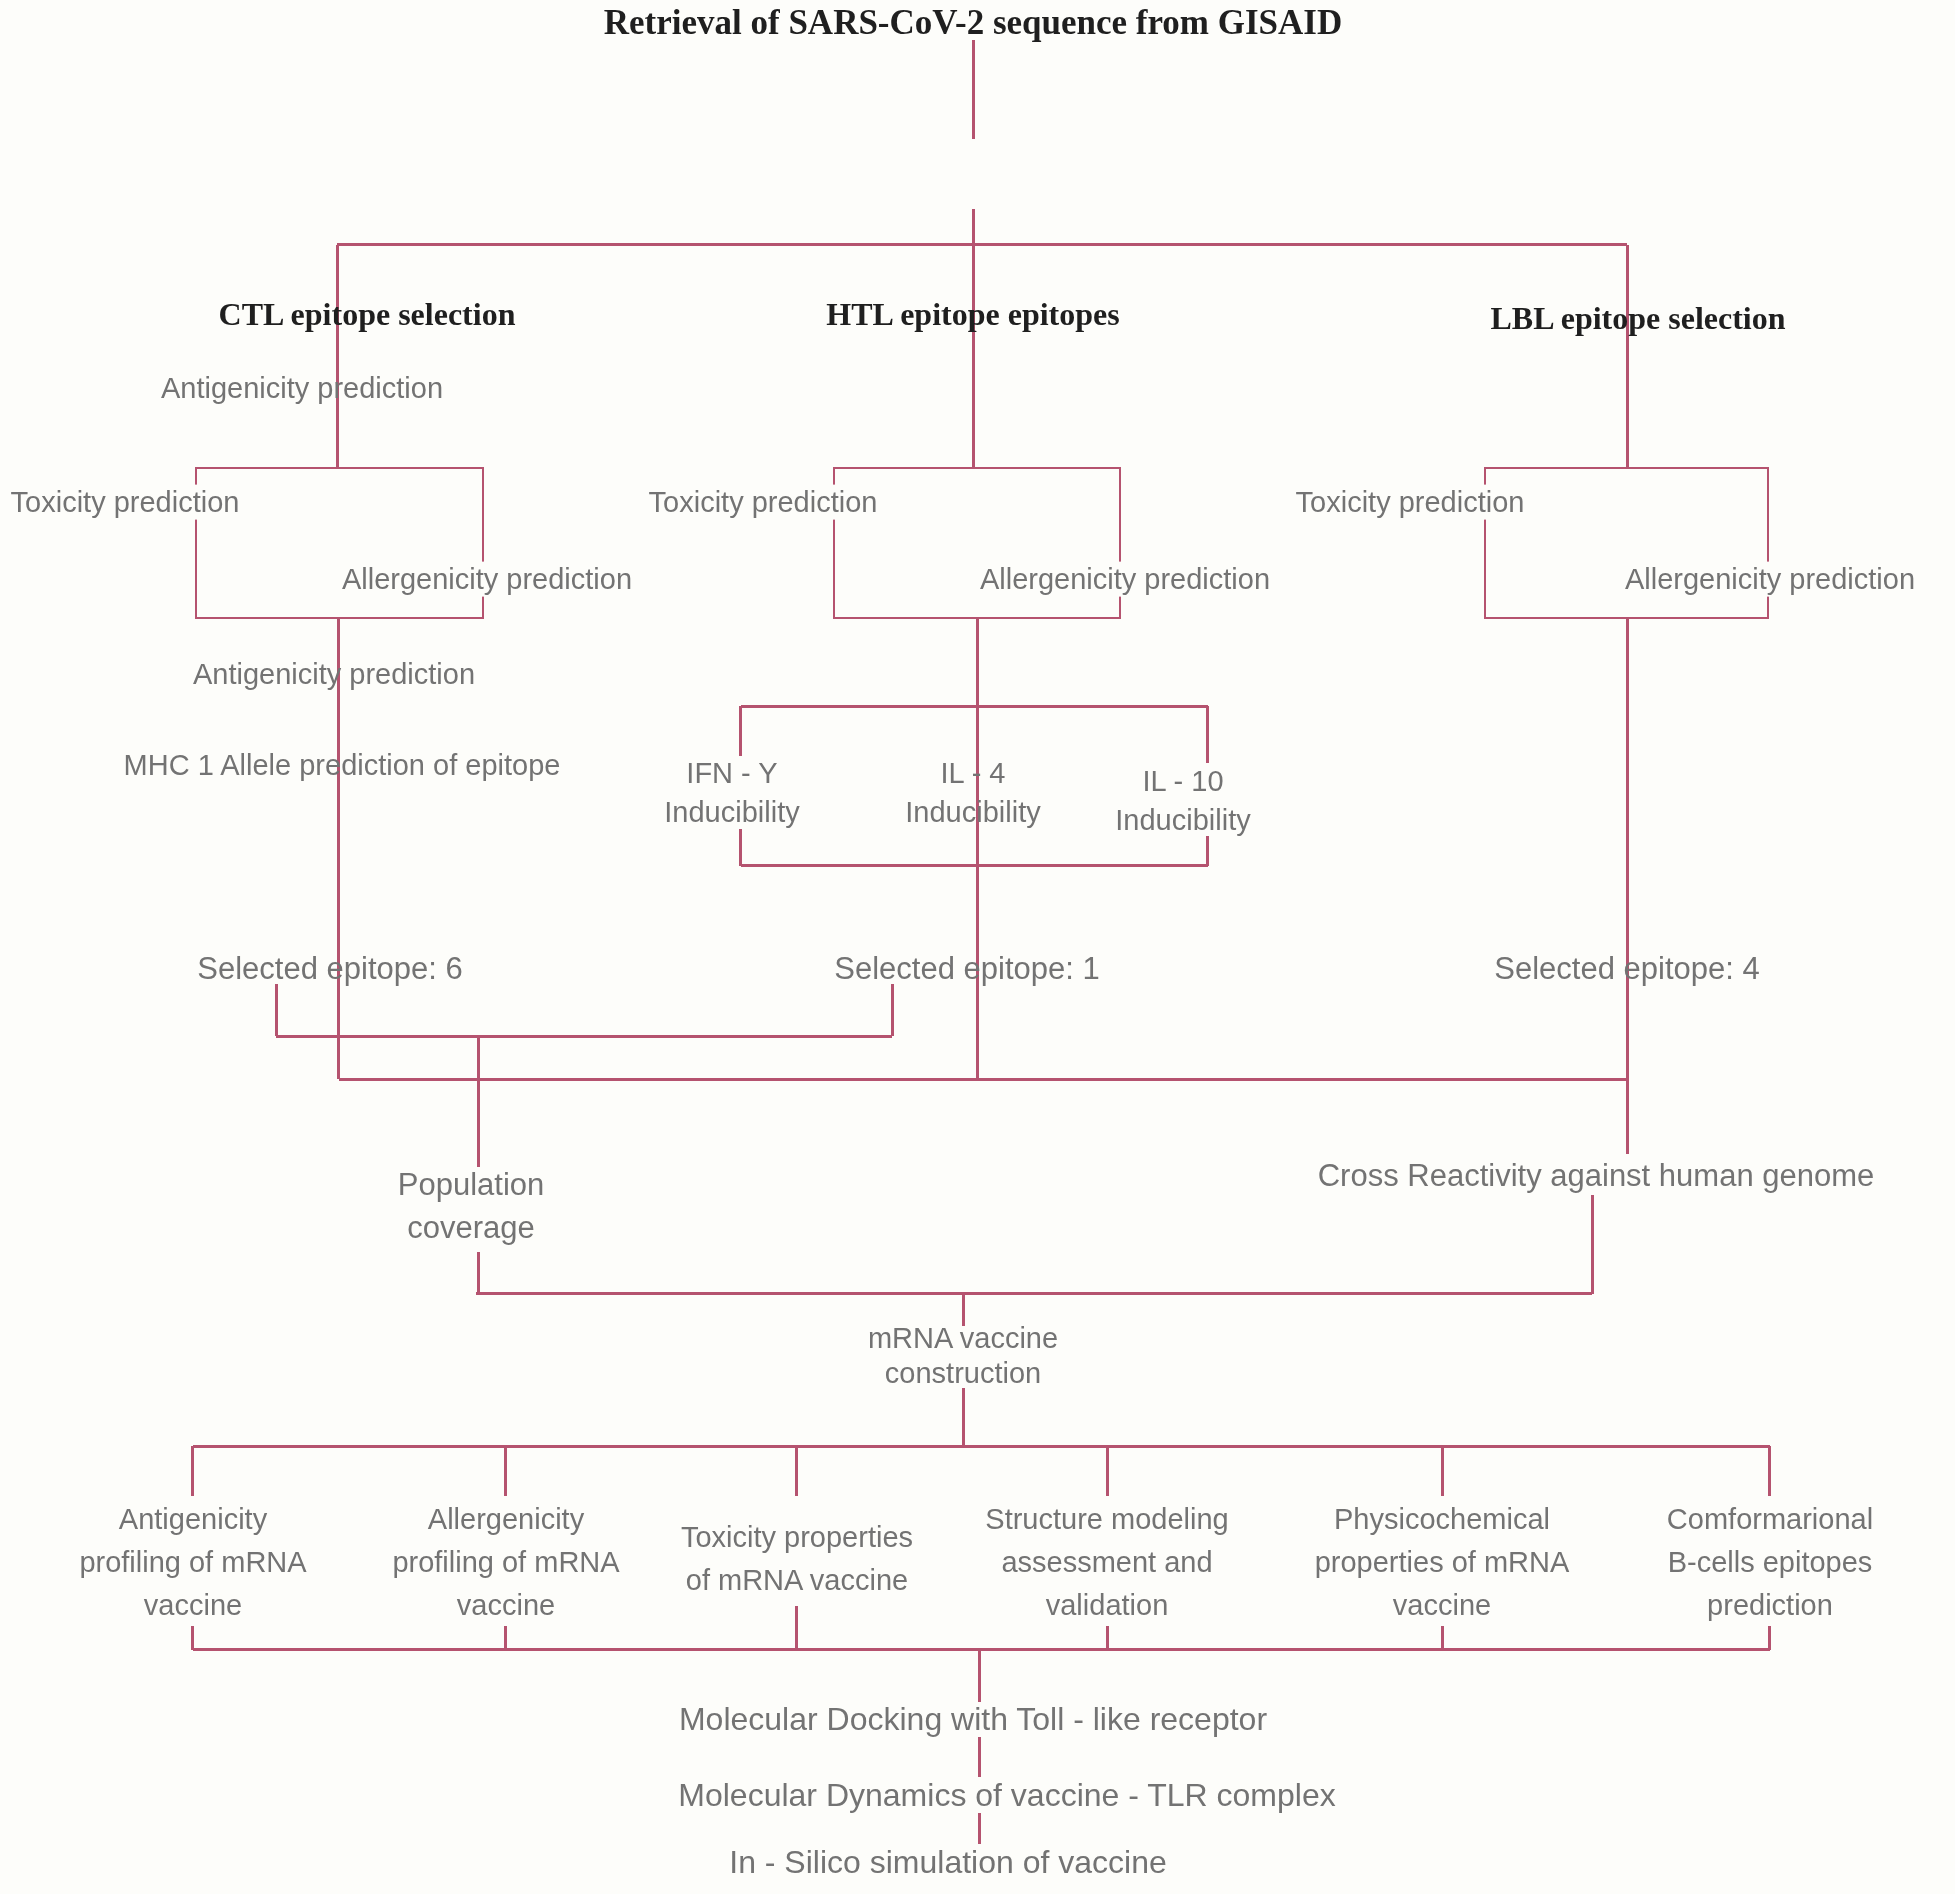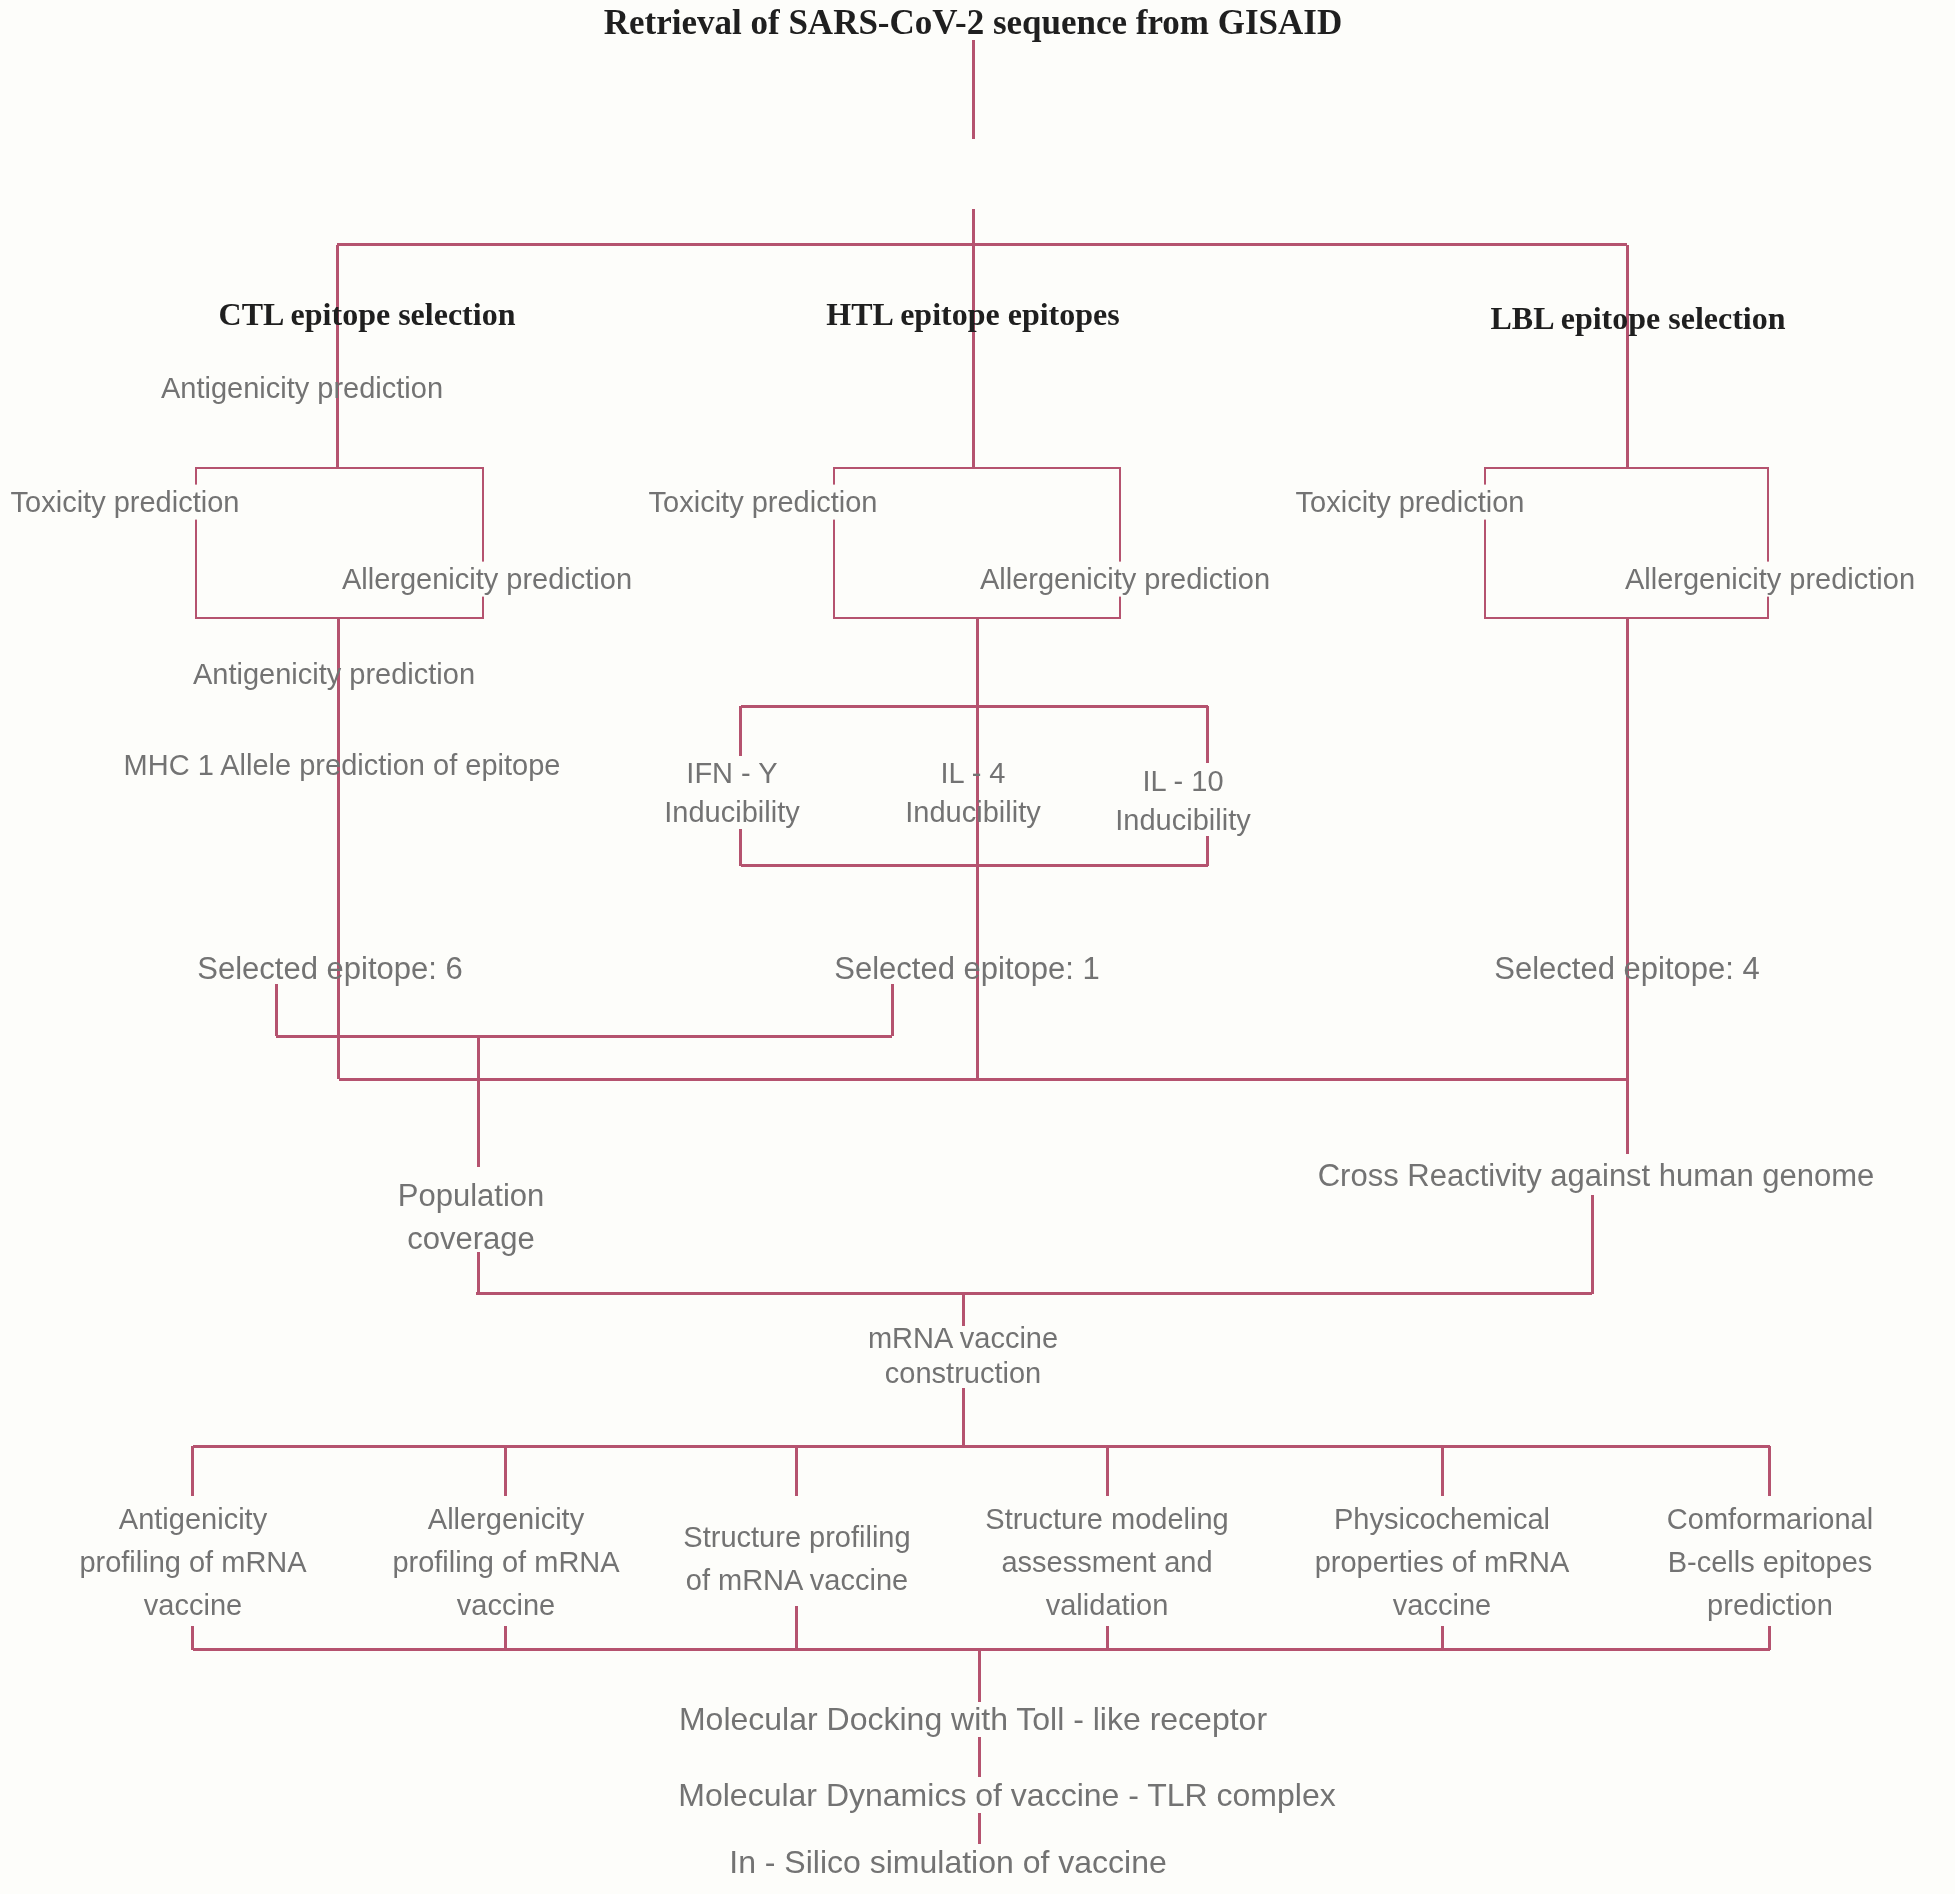--- a/index.html
+++ b/index.html
@@ -128,21 +128,21 @@
     </div>
     <div class="node sans" style="left: 330px; top: 968px; font-size: 31px; line-height: 33px;">
       <span class="nline">Selected epitope: 6</span>
     </div>
     <div class="node sans" style="left: 967px; top: 968px; font-size: 31px; line-height: 33px;">
       <span class="nline">Selected epitope: 1</span>
     </div>
     <div class="node sans" style="left: 1627px; top: 968px; font-size: 31px; line-height: 33px;">
       <span class="nline">Selected epitope: 4</span>
     </div>
-    <div class="node sans" style="left: 471px; top: 1206px; font-size: 31px; line-height: 43px; margin-top: 11px;">
+    <div class="node sans" style="left: 471px; top: 1206px; font-size: 31px; line-height: 43px;">
       <span class="nline">Population</span>
       <span class="nline">coverage</span>
     </div>
     <div class="node sans" style="left: 1568px; top: 1175px; font-size: 31px; line-height: 33px; margin-left: 28px;">
       <span class="nline">Cross Reactivity against human genome</span>
     </div>
     <div class="node sans" style="left: 963px; top: 1356px; font-size: 29px; line-height: 35px;">
       <span class="nline">mRNA vaccine</span>
       <span class="nline">construction</span>
     </div>
@@ -150,21 +150,21 @@
       <span class="nline">Antigenicity</span>
       <span class="nline">profiling of mRNA</span>
       <span class="nline">vaccine</span>
     </div>
     <div class="node sans" style="left: 506px; top: 1562px; font-size: 29px; line-height: 43px;">
       <span class="nline">Allergenicity</span>
       <span class="nline">profiling of mRNA</span>
       <span class="nline">vaccine</span>
     </div>
     <div class="node sans" style="left: 797px; top: 1559px; font-size: 29px; line-height: 43px;">
-      <span class="nline">Structure profiling</span>
+      <span class="nline">Toxicity properties</span>
       <span class="nline">of mRNA vaccine</span>
     </div>
     <div class="node sans" style="left: 1107px; top: 1562px; font-size: 29px; line-height: 43px;">
       <span class="nline">Structure modeling</span>
       <span class="nline">assessment and</span>
       <span class="nline">validation</span>
     </div>
     <div class="node sans" style="left: 1442px; top: 1562px; font-size: 29px; line-height: 43px;">
       <span class="nline">Physicochemical</span>
       <span class="nline">properties of mRNA</span>

